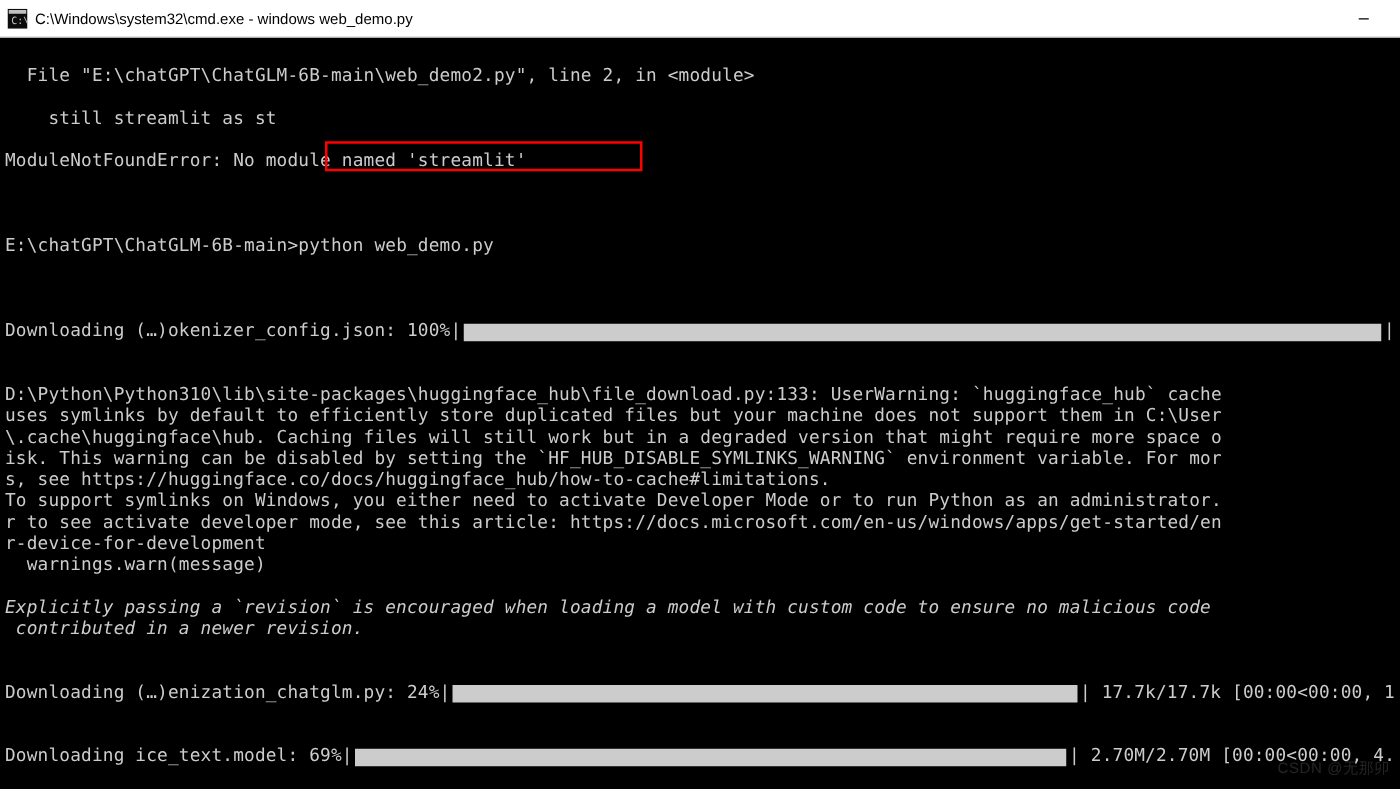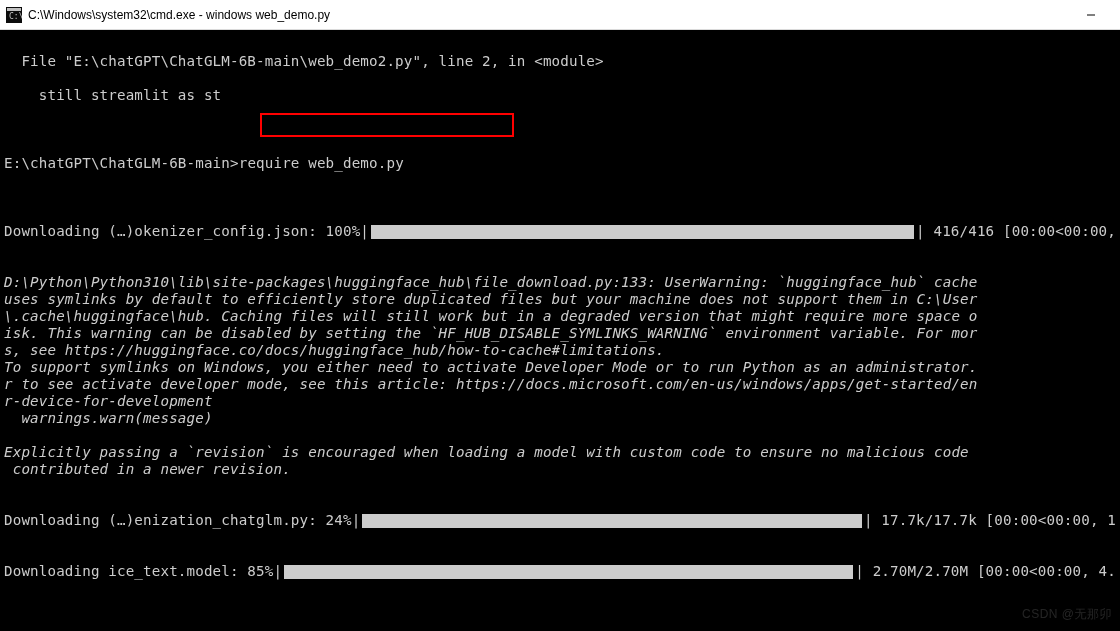--- a/index.html
+++ b/index.html
@@ -96,50 +96,51 @@
       <svg width="10" height="10">
           <line x1="1" y1="5" x2="9" y2="5" stroke="#000" stroke-width="1"></line>
         </svg>
     </div>
   </div>
 </div>
 
 <div class="terminal">
 <div>  File "E:\chatGPT\ChatGLM-6B-main\web_demo2.py", line 2, in &lt;module&gt;</div>
 <div>    still streamlit as st</div>
+<div>ModuleNotFoundError: No module named 'streamlit'</div>
 <div class="empty-line"></div>
-<div class="prompt-line"><span>E:\chatGPT\ChatGLM-6B-main&gt;</span><span>require web_demo.py</span></div>
+<div class="prompt-line"><span>E:\chatGPT\ChatGLM-6B-main&gt;</span><span>python web_demo.py</span></div>
 
 
 <div class="dl-line">
   <span class="dl-label">Downloading (…)okenizer_config.json: 100%</span><span class="pipe">|</span>
   <div class="dl-bar-full"></div>
-  <span class="pipe">|</span><span class="dl-stats"> 416/416 [00:00&lt;00:00,</span>
+  <span class="pipe">|</span>
 </div>
 
-<div style="white-space:pre;font-style:italic;">D:\Python\Python310\lib\site-packages\huggingface_hub\file_download.py:133: UserWarning: `huggingface_hub` cache
+<div style="white-space:pre;">D:\Python\Python310\lib\site-packages\huggingface_hub\file_download.py:133: UserWarning: `huggingface_hub` cache
 uses symlinks by default to efficiently store duplicated files but your machine does not support them in C:\User
 \.cache\huggingface\hub. Caching files will still work but in a degraded version that might require more space o
 isk. This warning can be disabled by setting the `HF_HUB_DISABLE_SYMLINKS_WARNING` environment variable. For mor
 s, see https://huggingface.co/docs/huggingface_hub/how-to-cache#limitations.
 To support symlinks on Windows, you either need to activate Developer Mode or to run Python as an administrator.
 r to see activate developer mode, see this article: https://docs.microsoft.com/en-us/windows/apps/get-started/en
 r-device-for-development
   warnings.warn(message)</div>
 <div style="white-space:pre;font-style:italic;">Explicitly passing a `revision` is encouraged when loading a model with custom code to ensure no malicious code
  contributed in a newer revision.</div>
 
 <div class="dl-line">
   <span class="dl-label">Downloading (…)enization_chatglm.py: 24%</span><span class="pipe">|</span>
   <div class="dl-bar-full"></div>
   <span class="pipe">|</span><span class="dl-stats"> 17.7k/17.7k [00:00&lt;00:00, 1</span>
 </div>
 
 <div class="dl-line">
-  <span class="dl-label">Downloading ice_text.model: 85%</span><span class="pipe">|</span>
+  <span class="dl-label">Downloading ice_text.model: 69%</span><span class="pipe">|</span>
   <div class="dl-bar-full"></div>
   <span class="pipe">|</span><span class="dl-stats"> 2.70M/2.70M [00:00&lt;00:00, 4.</span>
 </div>
 
 
 
 
 
 
 

